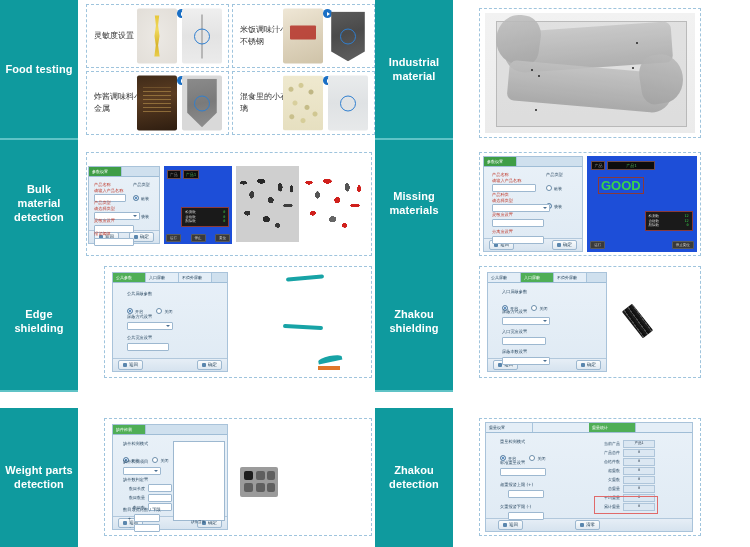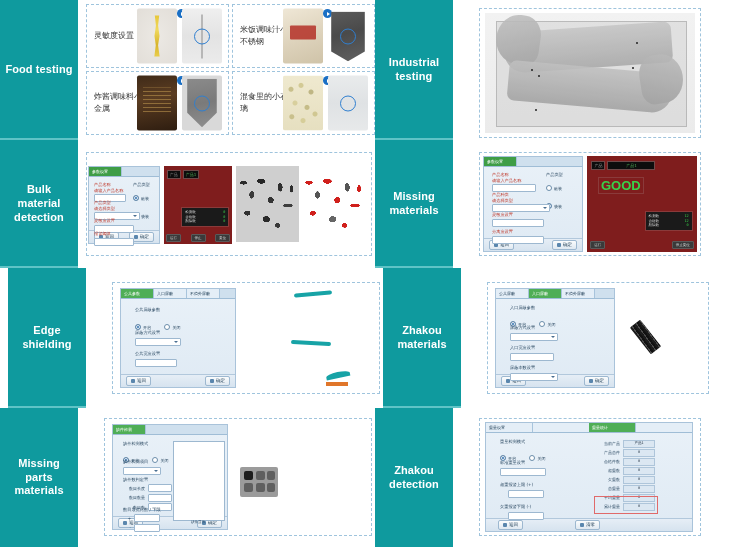--- a/index.html
+++ b/index.html
@@ -12,21 +12,21 @@
   .page{position:relative;width:750px;height:547px;}
 
   
   .col{position:absolute;top:0;width:375px;height:547px;}
   .col-left{left:0;}
   .col-right{left:375px;}
 
   .row{position:absolute;left:0;width:375px;}
   .row-0{top:0;height:140px;}
   .row-1{top:140px;height:128px;}
-  .row-2{top:268px;height:140px;margin-left:8px;}
+  .row-2{top:252px;height:140px;}
   .row-3{top:408px;height:139px;}
 
   
   .cat{
     position:absolute;left:0;top:0;width:78px;height:100%;
     background:#0f9a9e;
     color:#ffffff;
     display:flex;align-items:center;justify-content:center;
     text-align:center;
     font-size:11px;font-weight:bold;line-height:1.25;
@@ -182,21 +182,21 @@
   }
   .radio{display:inline-flex;align-items:center;gap:2px;margin-right:9px;}
   .radio i{
     width:4px;height:4px;border-radius:50%;border:1px solid #6b8dab;background:#fff;
     display:inline-block;
   }
   .radio.on i{background:#2c6fb0;box-shadow:inset 0 0 0 1px #fff;}
   .radio span{font-size:4px;color:#2c4a63;font-family:"DejaVu Sans",sans-serif;}
 
   
-  .viewport{position:absolute;background:#7f1d1d;text-decoration:underline;}
+  .viewport{position:absolute;background:#1d4ed8;text-decoration:underline;}
   .vp-topbar{position:absolute;left:4%;top:5%;display:flex;gap:2px;}
   .vp-chip{
     border:1px solid #6e4a4a;background:#0d0d0d;color:#4fae56;
     font-size:4px;padding:0 2px;line-height:7px;
     font-family:"DejaVu Sans Mono",monospace;
   }
   .vp-good{
     position:absolute;left:10%;top:22%;
     border:1px solid #8a3a3a;padding:0 2px;
     color:#39d24a;font-size:13px;line-height:15px;font-weight:bold;
@@ -516,21 +516,21 @@
         </div>
 
         <div class="teal-blob" style="left:200px;top:20px;width:38px;height:4px;border-radius:2px;transform:rotate(-5deg);"></div>
         <div class="teal-blob" style="left:197px;top:69px;width:40px;height:4px;border-radius:2px;transform:rotate(3deg);"></div>
         <div class="teal-blob" style="left:232px;top:100px;width:24px;height:6px;border-radius:50% 50% 0 0;transform:rotate(-12deg);"></div>
         <div class="orange-chip" style="left:232px;top:110px;width:22px;height:4px;"></div>
       </div>
     </div>
 
     <div class="row row-3">
-      <div class="cat">Missing parts materials</div>
+      <div class="cat">Weight parts detection</div>
 
       <div class="content">
         <div class="dash" style="left:18px;top:6px;width:268px;height:118px;"></div>
 
         <div class="shot" style="left:26px;top:12px;width:116px;height:106px;">
           <div class="app">
             <div class="app-tabs">
               <div class="tab active">缺件检测</div>
             </div>
             <div class="app-body">
@@ -605,21 +605,21 @@
           <i style="left:16px;top:16px;width:9px;height:9px;background:#5f5f5f;border-radius:2px;"></i>
           <i style="left:27px;top:16px;width:8px;height:9px;background:#5f5f5f;border-radius:2px;"></i>
         </div>
       </div>
     </div>
   </div>
 
   <div class="col col-right">
 
     <div class="row row-0">
-      <div class="cat">Industrial testing</div>
+      <div class="cat">Industrial material</div>
       <div class="cat-sep" style="top:138px;"></div>
 
       <div class="content">
         <div class="dash" style="left:18px;top:4px;width:222px;height:130px;"></div>
         <div class="xray" style="left:24px;top:9px;width:210px;height:120px;">
           <div class="crate"></div>
           <div class="boot boot-1"></div>
           <div class="boot boot-2"></div>
           <div class="dot" style="left:22%;top:47%;"></div>
           <div class="dot" style="left:25%;top:52%;"></div>
@@ -708,21 +708,21 @@
           </div>
           <div class="vp-btns">
             <div class="vp-btn">运行</div>
             <div class="vp-btn">停止复位</div>
           </div>
         </div>
       </div>
     </div>
 
     <div class="row row-2">
-      <div class="cat">Zhakou materials</div>
+      <div class="cat">Zhakou shielding</div>
       <div class="cat-sep" style="top:138px;"></div>
 
       <div class="content">
         <div class="dash" style="left:18px;top:10px;width:222px;height:112px;"></div>
 
         <div class="shot" style="left:26px;top:16px;width:120px;height:100px;">
           <div class="app">
             <div class="app-tabs">
               <div class="tab">公共屏蔽</div>
               <div class="tab active">入口屏蔽</div>

